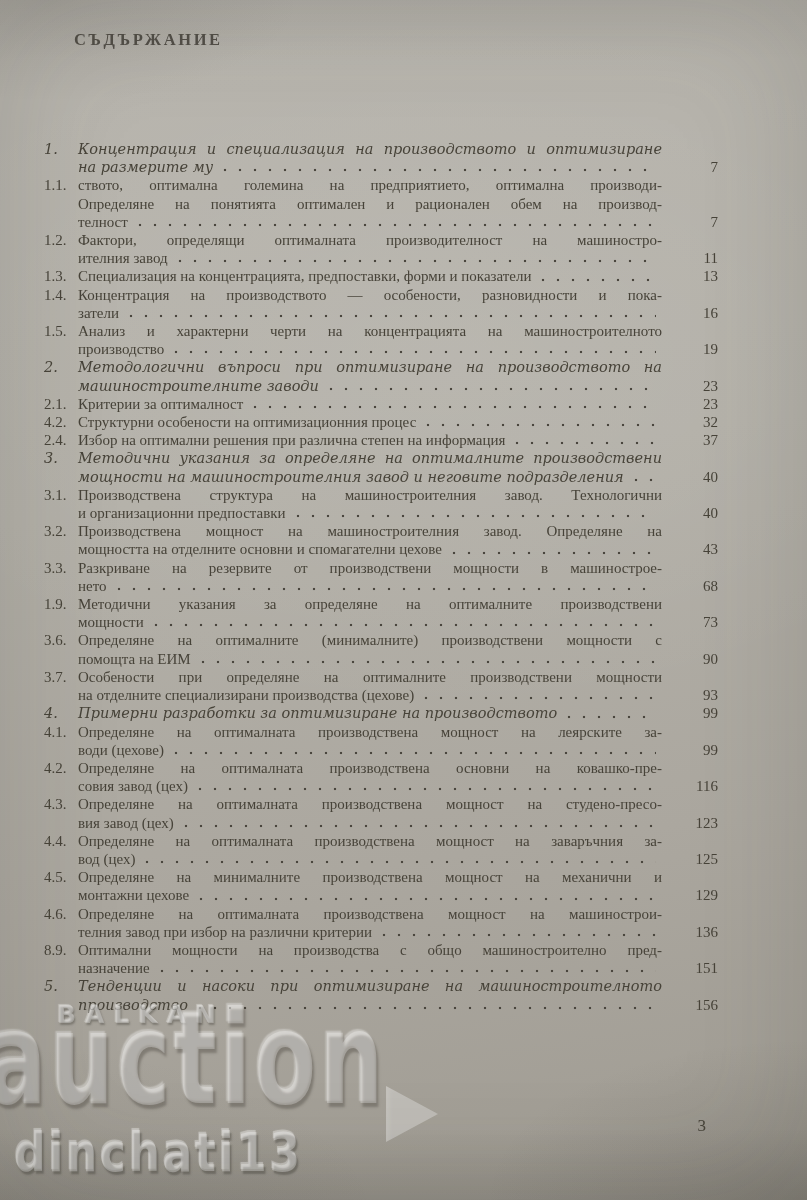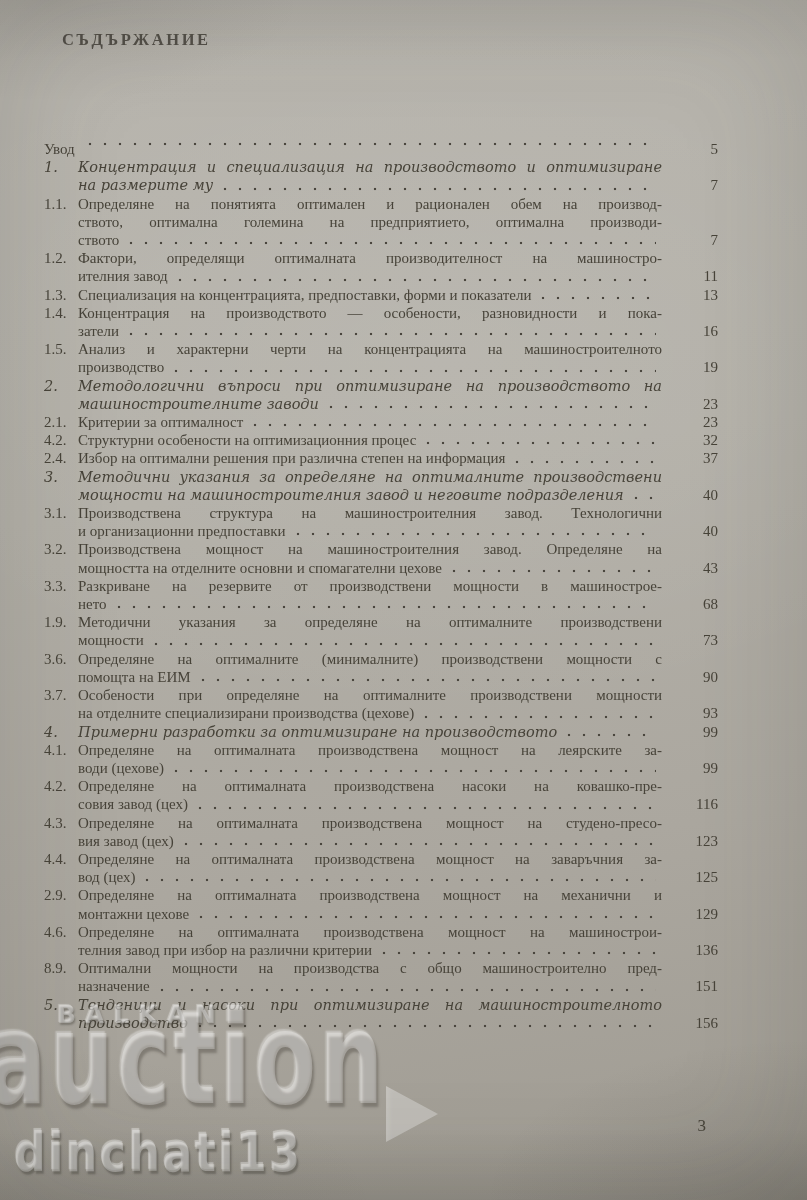--- a/index.html
+++ b/index.html
@@ -19,21 +19,21 @@
       radial-gradient(640px 300px at 0% 102%, rgba(58,55,49,0.10), rgba(58,55,49,0) 60%),
       radial-gradient(900px 520px at 55% 30%, rgba(255,255,255,0.07), rgba(255,255,255,0) 70%),
       linear-gradient(180deg, rgba(40,38,34,0.05) 0%, rgba(40,38,34,0) 5% 94%, rgba(40,38,34,0.12) 100%);
   }
   .vignette{
     position:absolute;inset:0;z-index:6;pointer-events:none;
     box-shadow:inset 0 0 110px 18px rgba(58,55,49,0.14);
   }
 
   .page-title{
-    position:absolute;left:62px;top:30px;z-index:2;
+    position:absolute;left:74px;top:30px;z-index:2;
     font-size:16.5px;font-weight:700;letter-spacing:2.6px;
     color:#4b4740;opacity:.93;
   }
 
   .toc{
     position:absolute;left:44px;top:140px;width:676px;z-index:2;
     font-size:15px;line-height:18.2px;color:#474339;
   }
   .entry{display:flex;align-items:stretch;}
   .entry .num{flex:0 0 auto;min-width:34px;padding-right:2px;box-sizing:border-box;}
@@ -88,50 +88,40 @@
   }
 </style>
 </head>
 <body>
 
 <div class="paper-light"></div>
 
 <div class="page-title">СЪДЪРЖАНИЕ</div>
 
 <div class="toc" id="toc-list">
-  <div class="entry">
-    <span class="num">Увод</span>
-    <div class="body">
-      <div class="lastline">
-        <span class="ltext"></span>
-        <span class="leader"></span>
-      </div>
-    </div>
-    <span class="page">5</span>
-  </div>
 
   <div class="entry italic">
     <span class="num">1.</span>
     <div class="body">
       <div class="line">Концентрация и специализация на производството и оптимизиране</div>
         <div class="lastline">
         <span class="ltext">на размерите му</span>
         <span class="leader"></span>
       </div>
     </div>
     <span class="page">7</span>
   </div>
 
   <div class="entry">
     <span class="num">1.1.</span>
     <div class="body">
-      <div class="line">Определяне на понятията оптимален и рационален обем на производ-</div>
-        <div class="line">ството, оптимална големина на предприятието, оптимална производи-</div>
-        <div class="lastline">
-        <span class="ltext">ството</span>
+      <div class="line">ството, оптимална големина на предприятието, оптимална производи-</div>
+        <div class="line">Определяне на понятията оптимален и рационален обем на производ-</div>
+        <div class="lastline">
+        <span class="ltext">телност</span>
         <span class="leader"></span>
       </div>
     </div>
     <span class="page">7</span>
   </div>
 
   <div class="entry">
     <span class="num">1.2.</span>
     <div class="body">
       <div class="line">Фактори, определящи оптималната производителност на машиностро-</div>
@@ -328,21 +318,21 @@
         <span class="ltext">води (цехове)</span>
         <span class="leader"></span>
       </div>
     </div>
     <span class="page">99</span>
   </div>
 
   <div class="entry">
     <span class="num">4.2.</span>
     <div class="body">
-      <div class="line">Определяне на оптималната производствена насоки на ковашко-пре-</div>
+      <div class="line">Определяне на оптималната производствена основни на ковашко-пре-</div>
         <div class="lastline">
         <span class="ltext">совия завод (цех)</span>
         <span class="leader"></span>
       </div>
     </div>
     <span class="page">116</span>
   </div>
 
   <div class="entry">
     <span class="num">4.3.</span>
@@ -362,23 +352,23 @@
       <div class="line">Определяне на оптималната производствена мощност на заваръчния за-</div>
         <div class="lastline">
         <span class="ltext">вод (цех)</span>
         <span class="leader"></span>
       </div>
     </div>
     <span class="page">125</span>
   </div>
 
   <div class="entry">
-    <span class="num">2.9.</span>
-    <div class="body">
-      <div class="line">Определяне на оптималната производствена мощност на механични и</div>
+    <span class="num">4.5.</span>
+    <div class="body">
+      <div class="line">Определяне на минималните производствена мощност на механични и</div>
         <div class="lastline">
         <span class="ltext">монтажни цехове</span>
         <span class="leader"></span>
       </div>
     </div>
     <span class="page">129</span>
   </div>
 
   <div class="entry">
     <span class="num">4.6.</span>

